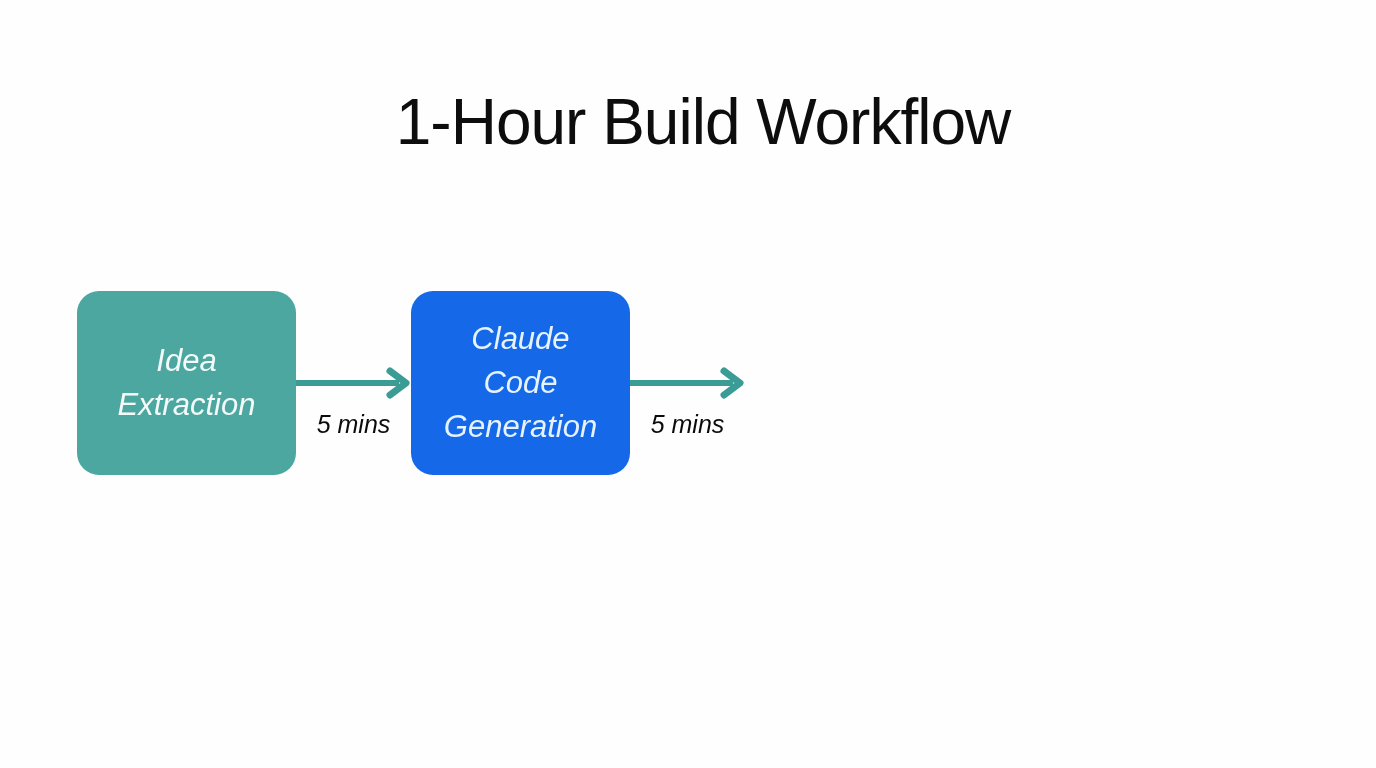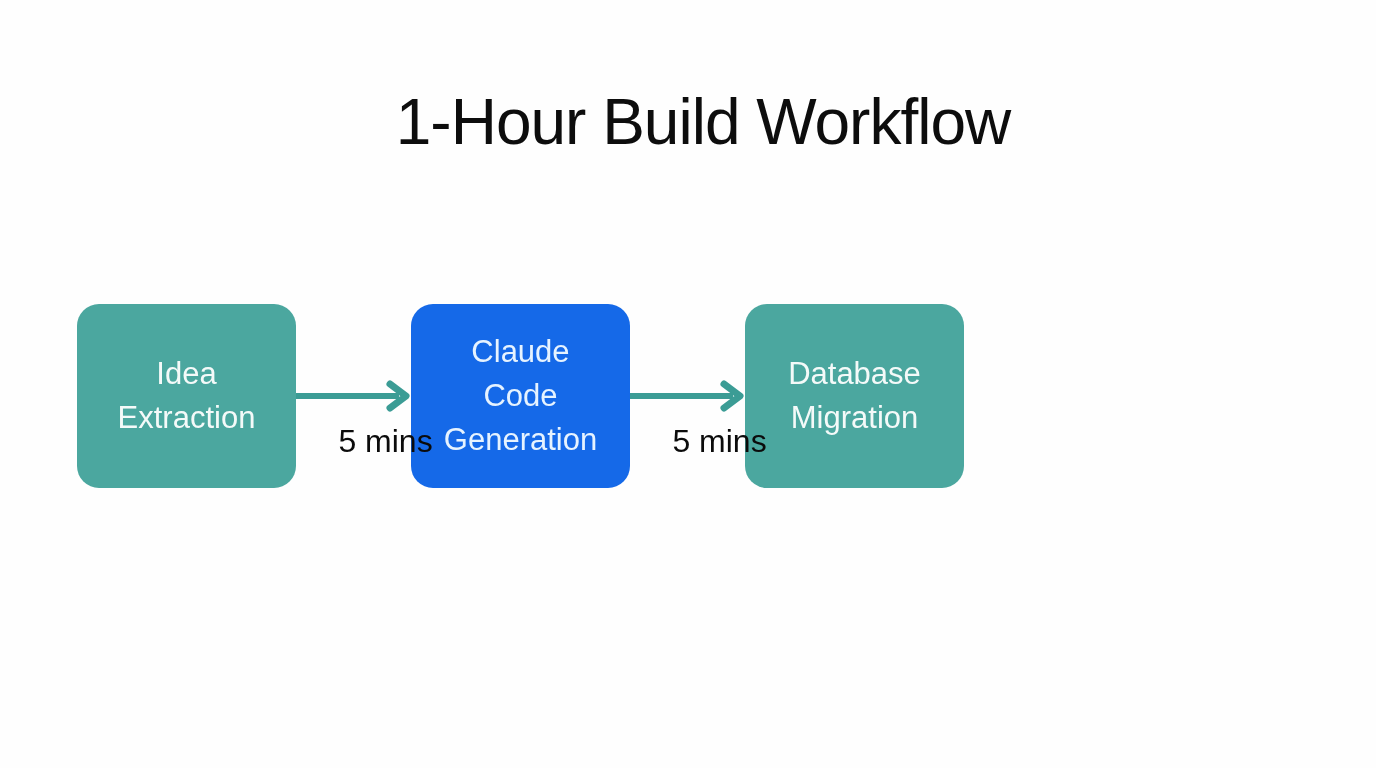--- a/index.html
+++ b/index.html
@@ -13,22 +13,22 @@
     position:relative;width:1376px;height:768px;
     background:var(--bg,#ffffff);
   }
   .title{
     position:absolute;top:72px;left:0;width:100%;
     margin:15px;text-align:center;
     font-size:64px;font-weight:500;letter-spacing:-1px;
     color:#0d0d0d;line-height:1.1;
   }
   .flow{
-    position:absolute;top:304px;left:77px;
-    display:flex;align-items:center;
+    position:absolute;top:291px;left:77px;
+    display:flex;align-items:center;font-style:italic;
   }
   .node{
     width:219px;height:184px;border-radius:22px;
     display:flex;align-items:center;justify-content:center;
     text-align:center;box-sizing:border-box;padding:0 10px;
   }
   .node.teal{background:var(--teal,#4BA79F);}
   .node.blue{background:var(--blue,#1569E8);}
   .node-label{
     white-space:pre-line;
@@ -38,23 +38,22 @@
   .node.blue .node-label{color:var(--node-text-blue,#E6F3FF);}
   .connector{position:relative;width:115px;height:184px;}
   .arrow{position:absolute;left:0;top:74px;display:block;}
   .arrow line{stroke:var(--arrow,#3B9C95);stroke-width:6;}
   .arrow polyline{
     fill:none;stroke:var(--arrow,#3B9C95);stroke-width:7;
     stroke-linecap:round;stroke-linejoin:round;
   }
   .edge-label{
     position:absolute;top:119px;left:0;width:100%;
-    text-align:center;font-size:32px;font-weight:400;
+    text-align:center;font-size:25px;font-weight:400;
     color:var(--label-text,#0B0B0B);
-    margin-left:32px;
   }
 </style>
 </head>
 <body>
 
 <div class="stage">
 
   <h1 class="title">1-Hour Build Workflow</h1>
 
   <div class="flow">
@@ -79,21 +78,17 @@
     </div>
 
     <div class="connector">
       <svg class="arrow" width="115" height="36" viewBox="0 0 115 36">
         <line x1="0" y1="18" x2="103" y2="18"></line>
         <polyline points="94,6 110,18 94,30"></polyline>
       </svg>
       <span class="edge-label">5 mins</span>
     </div>
 
-    <div class="node teal">
-      <span class="node-label">Database
-Migration</span>
-    </div>
 
 
 
   </div>
 </div>
 
 </body></html>

